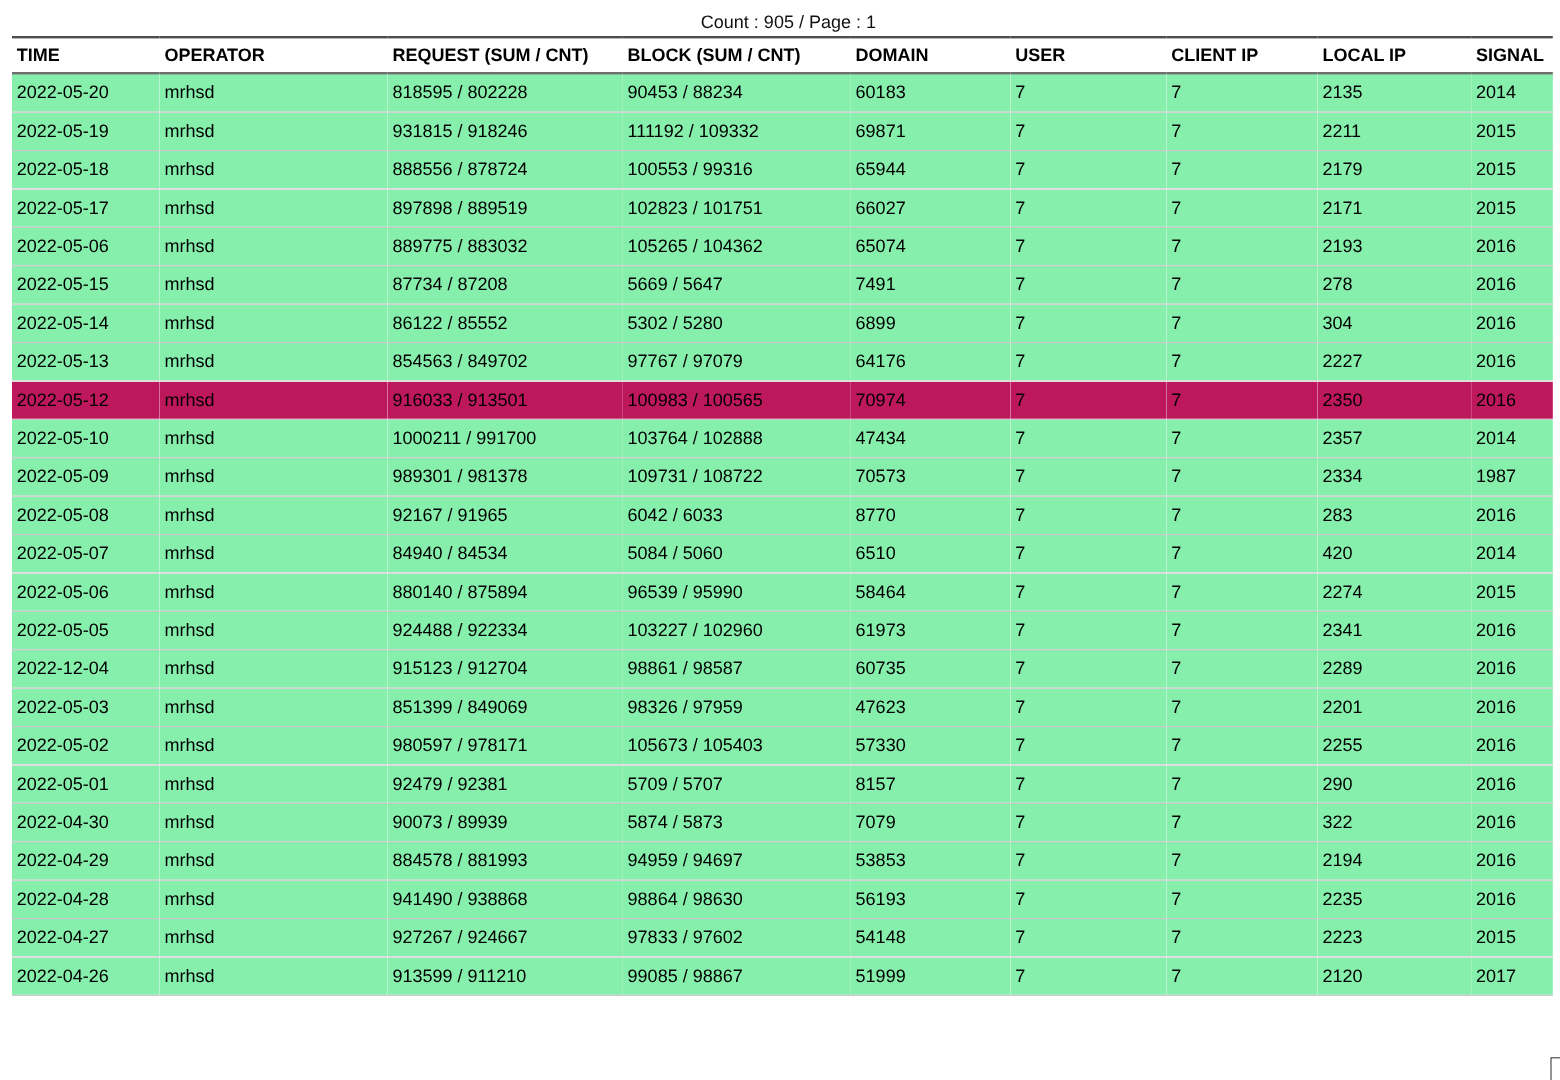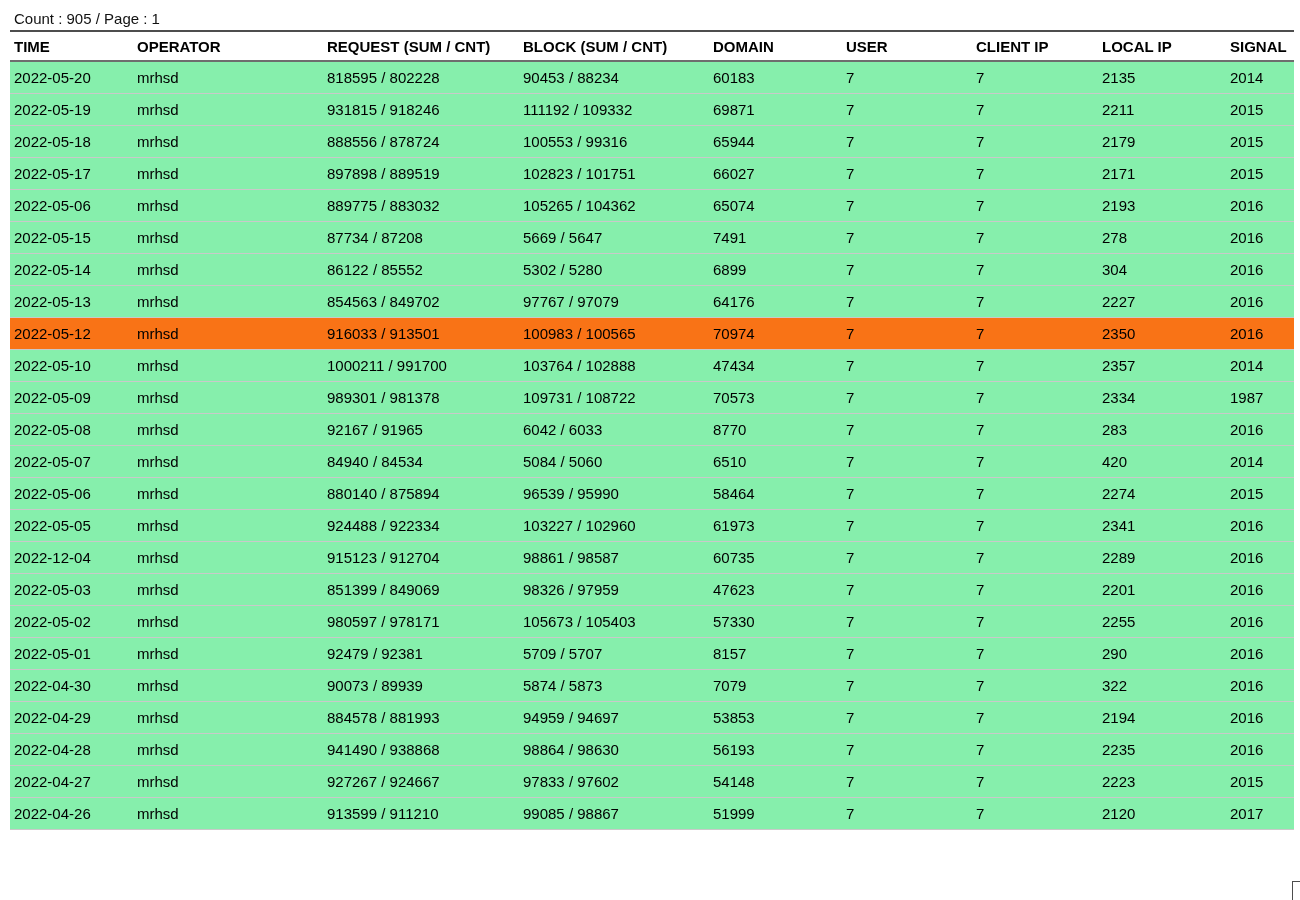--- a/index.html
+++ b/index.html
@@ -10,20 +10,21 @@
     overflow: hidden;
     font-family: "Liberation Sans", "DejaVu Sans", sans-serif;
     color: #000000;
     position: relative;
   }
   .status-line {
     font-size: 15px;
     color: #111111;
     padding: 10px 0 0 14px;
     height: 30px;
+    text-align: center;
   }
   .report-table {
     border-collapse: collapse;
     table-layout: fixed;
     width: 1284px;
     margin-left: 10px;
     font-size: 15px;
   }
   .report-table thead tr {
     border-top: 2px solid #4d4d4d;
@@ -183,21 +184,21 @@
         <td>2022-05-13</td>
         <td>mrhsd</td>
         <td>854563 / 849702</td>
         <td>97767 / 97079</td>
         <td>64176</td>
         <td>7</td>
         <td>7</td>
         <td>2227</td>
         <td>2016</td>
       </tr>
-      <tr style="background: #f97316;">
+      <tr style="background: #be185d;">
         <td>2022-05-12</td>
         <td>mrhsd</td>
         <td>916033 / 913501</td>
         <td>100983 / 100565</td>
         <td>70974</td>
         <td>7</td>
         <td>7</td>
         <td>2350</td>
         <td>2016</td>
       </tr>

